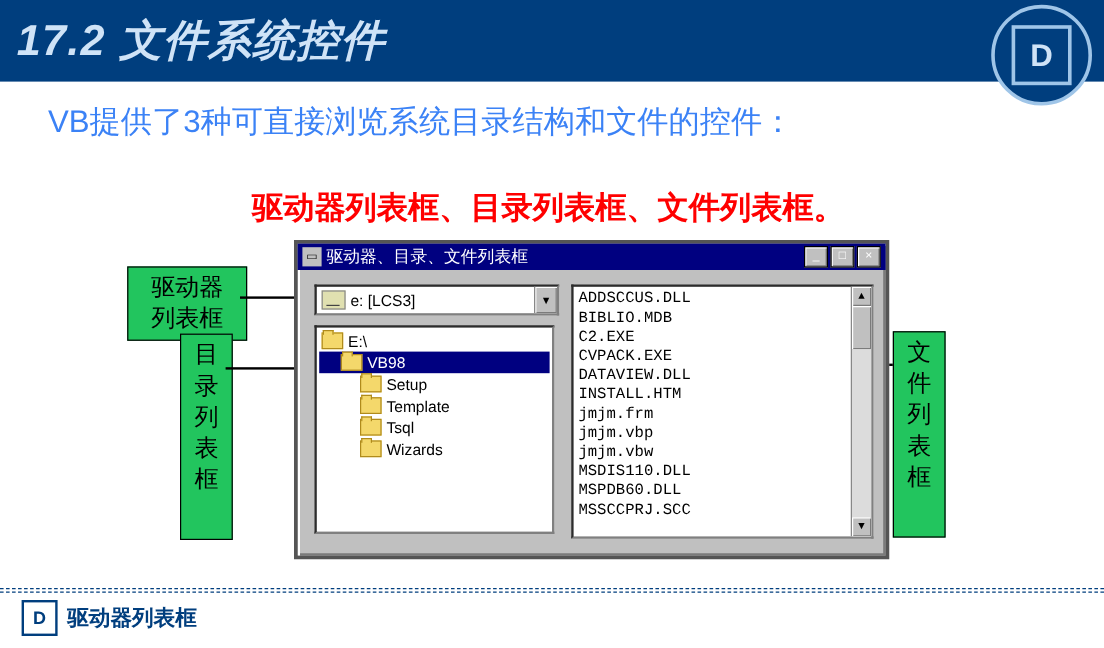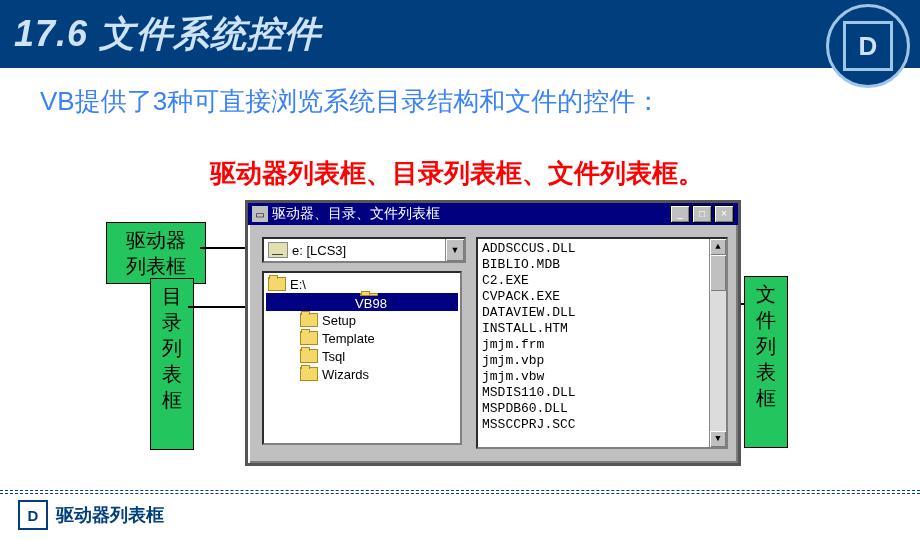--- a/index.html
+++ b/index.html
@@ -161,21 +161,21 @@
   .dir-item .folder-icon {
     width: 16px; height: 12px; margin-right: 4px;
     background: #f4d86b;
     border: 1px solid #b08b1c;
     position: relative;
   }
   .folder-icon::before {
     content:""; position:absolute; top:-3px; left:0;
     width:7px; height:3px; background:#f4d86b; border:1px solid #b08b1c; border-bottom:none;
   }
-  .dir-item.indent1 { padding-left: 18px; flex-direction: column; }
+  .dir-item.indent1 { padding-left: 18px; }
   .dir-item.indent2 { padding-left: 34px; }
   .dir-item.selected { background: #000080; color: #fff; }
 
   
   .file-listbox {
     position: absolute;
     top: 34px;
     left: 228px;
     width: 248px;
     height: 208px;
@@ -249,21 +249,21 @@
   }
   .footer-logo .mini {
     width: 26px; height: 26px; border: 2px solid #003e7e;
     display:flex;align-items:center;justify-content:center;font-size:15px;
   }
 </style>
 </head>
 <body>
 
 <div class="header-band"></div>
-<div class="header-title">17.6  文件系统控件</div>
+<div class="header-title">17.2  文件系统控件</div>
 <div class="logo">
   <div class="logo-inner">D</div>
 </div>
 
 <div class="body-text1">VB提供了3种可直接浏览系统目录结构和文件的控件：</div>
 <div class="body-text2">驱动器列表框、目录列表框、文件列表框。</div>
 
 <div class="anno anno-left1">
   <span>驱动器</span><br>
   <span>列表框</span>

